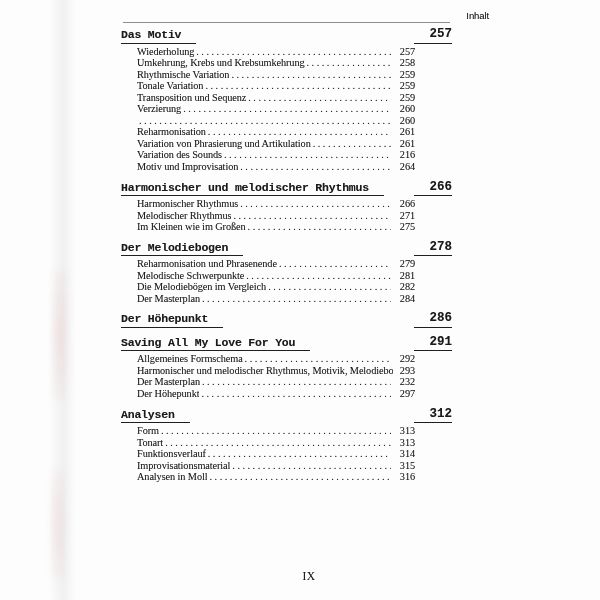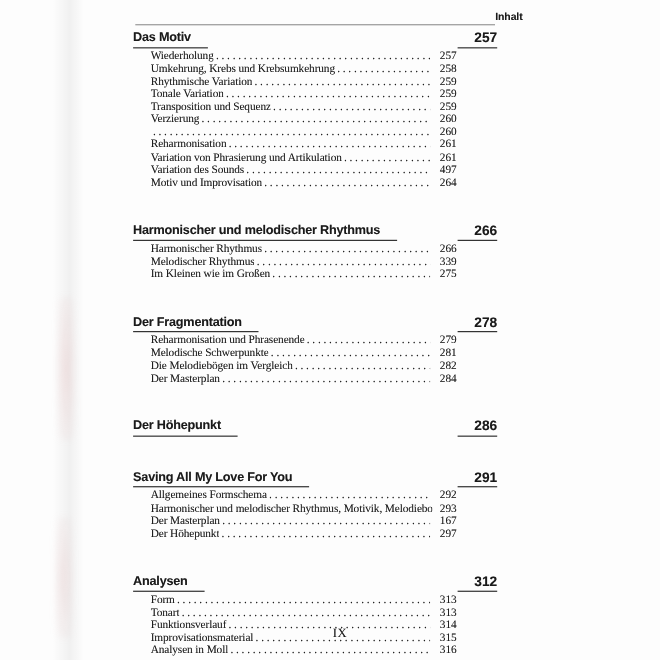--- a/index.html
+++ b/index.html
@@ -21,36 +21,36 @@
     background:radial-gradient(ellipse at center,rgba(224,170,170,0.28),rgba(224,170,170,0));
     filter:blur(3px);pointer-events:none;
   }
   .smudge-b{
     position:absolute;left:50px;top:470px;width:16px;height:110px;
     background:radial-gradient(ellipse at center,rgba(220,168,168,0.24),rgba(220,168,168,0));
     filter:blur(3px);pointer-events:none;
   }
 
   .running-head{
-    position:absolute;top:10px;right:125px;
-    font-size:9.5px;font-weight:700;color:var(--ink,#1a1a1a);
+    position:absolute;top:10px;right:111px;
+    font-size:9.5px;font-weight:400;color:var(--ink,#1a1a1a);
     letter-spacing:-0.1px;
     text-shadow:0 0 0.4px rgba(0,0,0,0.35);
   }
 
   .content{position:absolute;left:121px;top:8px;width:331px;}
   .head-rule{
     margin-top:14px;margin-left:2px;width:327px;height:0;
     border-top:1.6px solid var(--rule,#8f8f8f);
   }
 
-  .section{margin-top:31px;}
+  .section{margin-top:8px;}
   #toc .section:first-child{margin-top:5px;}
 
-  .heading-row{display:flex;align-items:flex-end;}
+  .heading-row{display:flex;align-items:flex-end;font-family:Liberation Mono, monospace;}
   .h-title{
     font-size:11.5px;font-weight:700;line-height:13px;color:var(--ink,#1a1a1a);
     letter-spacing:-0.2px;white-space:nowrap;
     border-bottom:1.7px solid var(--uline,#1f1f1f);
     padding-right:15px;padding-bottom:1.5px;
     text-shadow:0 0 0.4px rgba(0,0,0,0.35);
   }
   .h-fill{flex:1;}
   .h-page{
     font-size:12.5px;font-weight:700;line-height:13px;color:var(--ink,#1a1a1a);
@@ -143,21 +143,21 @@
               <span class="e-page">261</span>
             </div>
             <div class="entry">
               <span class="e-title">Variation von Phrasierung und Artikulation</span>
               <span class="dots">............................................................................................................................................</span>
               <span class="e-page">261</span>
             </div>
             <div class="entry">
               <span class="e-title">Variation des Sounds</span>
               <span class="dots">............................................................................................................................................</span>
-              <span class="e-page">497</span>
+              <span class="e-page">216</span>
             </div>
             <div class="entry">
               <span class="e-title">Motiv und Improvisation</span>
               <span class="dots">............................................................................................................................................</span>
               <span class="e-page">264</span>
             </div>
           </div>
         </div>
         <div class="section">
           <div class="heading-row">
@@ -167,32 +167,32 @@
           </div>
           <div class="entries">
             <div class="entry">
               <span class="e-title">Harmonischer Rhythmus</span>
               <span class="dots">............................................................................................................................................</span>
               <span class="e-page">266</span>
             </div>
             <div class="entry">
               <span class="e-title">Melodischer Rhythmus</span>
               <span class="dots">............................................................................................................................................</span>
-              <span class="e-page">339</span>
+              <span class="e-page">271</span>
             </div>
             <div class="entry">
               <span class="e-title">Im Kleinen wie im Großen</span>
               <span class="dots">............................................................................................................................................</span>
               <span class="e-page">275</span>
             </div>
           </div>
         </div>
         <div class="section">
           <div class="heading-row">
-            <span class="h-title">Der Fragmentation</span>
+            <span class="h-title">Der Melodiebogen</span>
             <span class="h-fill"></span>
             <span class="h-page">278</span>
           </div>
           <div class="entries">
             <div class="entry">
               <span class="e-title">Reharmonisation und Phrasenende</span>
               <span class="dots">............................................................................................................................................</span>
               <span class="e-page">279</span>
             </div>
             <div class="entry">
@@ -232,21 +232,21 @@
               <span class="e-page">292</span>
             </div>
             <div class="entry no-leader">
               <span class="e-title">Harmonischer und melodischer Rhythmus, Motivik, Melodiebogen</span>
               <span class="dots"></span>
               <span class="e-page">293</span>
             </div>
             <div class="entry">
               <span class="e-title">Der Masterplan</span>
               <span class="dots">............................................................................................................................................</span>
-              <span class="e-page">167</span>
+              <span class="e-page">232</span>
             </div>
             <div class="entry">
               <span class="e-title">Der Höhepunkt</span>
               <span class="dots">............................................................................................................................................</span>
               <span class="e-page">297</span>
             </div>
           </div>
         </div>
         <div class="section">
           <div class="heading-row">

